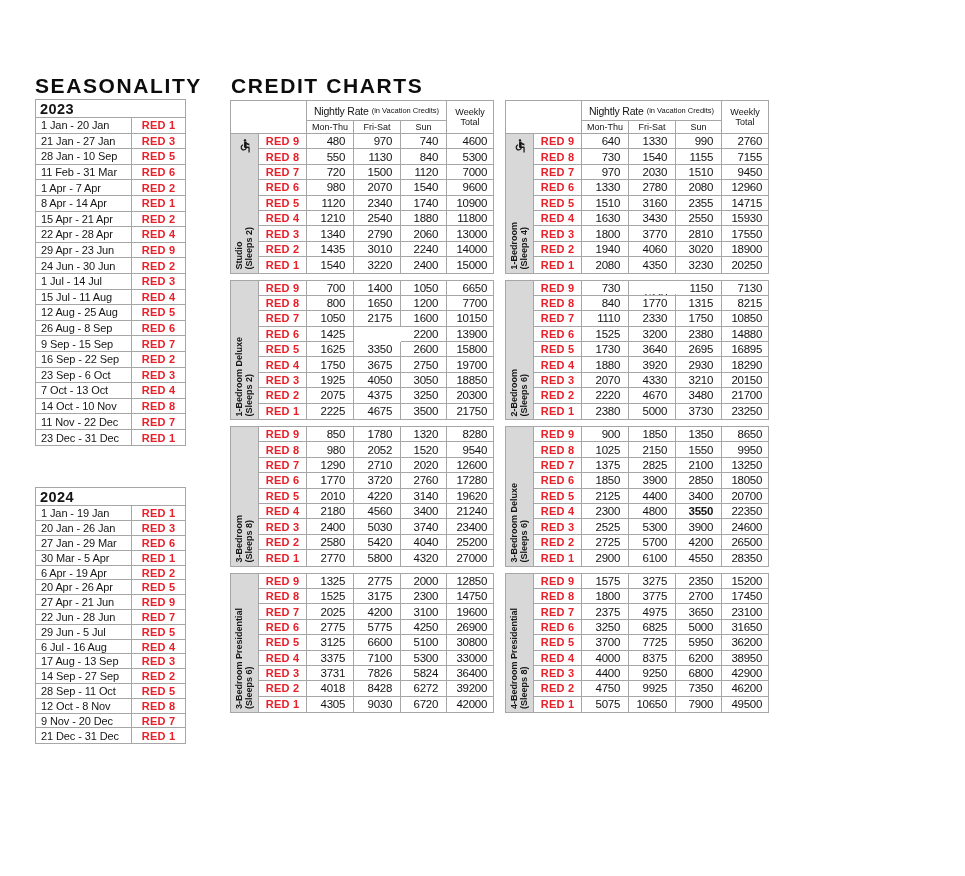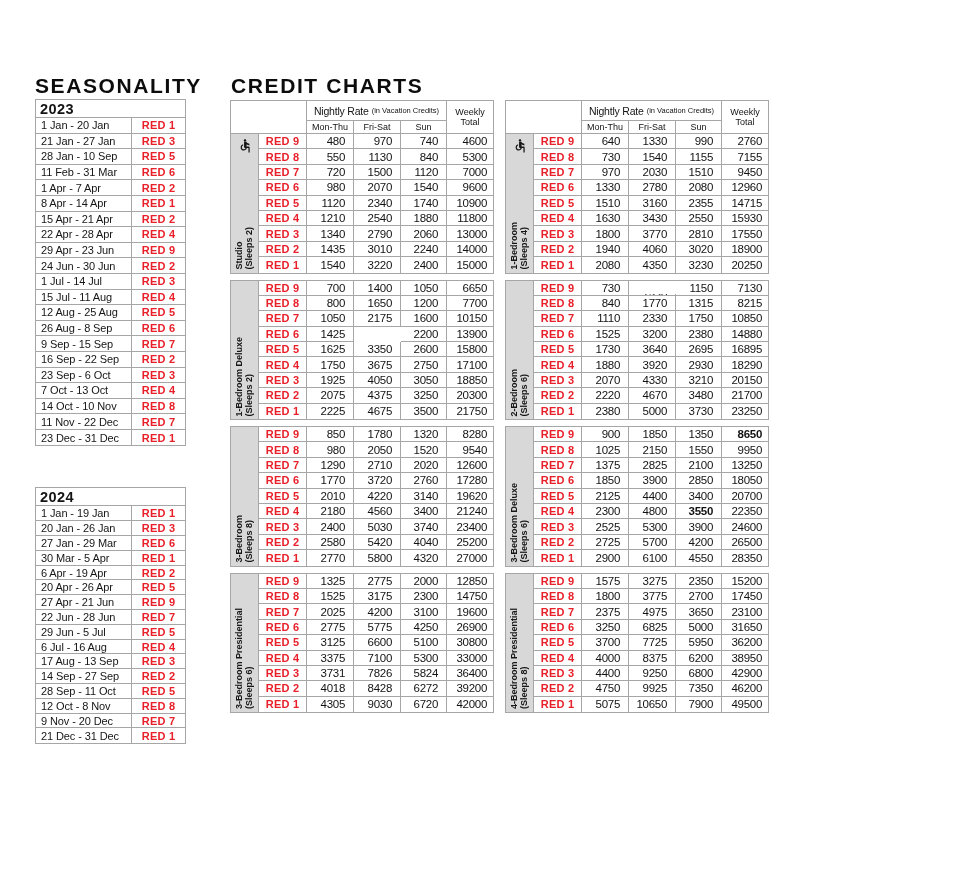--- a/index.html
+++ b/index.html
@@ -311,21 +311,21 @@
         <div class="cell num wt lastcol" style="grid-area: 4 / 6;">13900</div>
         <div class="cell redcell" style="grid-row: 5;">RED 5</div>
         <div class="cell num" style="grid-area: 5 / 3;">1625</div>
         <div class="cell num" style="grid-area: 5 / 4;">3350</div>
         <div class="cell num" style="grid-area: 5 / 5;">2600</div>
         <div class="cell num wt lastcol" style="grid-area: 5 / 6;">15800</div>
         <div class="cell redcell" style="grid-row: 6;">RED 4</div>
         <div class="cell num" style="grid-area: 6 / 3;">1750</div>
         <div class="cell num" style="grid-area: 6 / 4;">3675</div>
         <div class="cell num" style="grid-area: 6 / 5;">2750</div>
-        <div class="cell num wt lastcol" style="grid-area: 6 / 6;">17100</div>
+        <div class="cell num wt lastcol" style="grid-area: 6 / 6;">19700</div>
         <div class="cell redcell" style="grid-row: 7;">RED 3</div>
         <div class="cell num" style="grid-area: 7 / 3;">1925</div>
         <div class="cell num" style="grid-area: 7 / 4;">4050</div>
         <div class="cell num" style="grid-area: 7 / 5;">3050</div>
         <div class="cell num wt lastcol" style="grid-area: 7 / 6;">18850</div>
         <div class="cell redcell" style="grid-row: 8;">RED 2</div>
         <div class="cell num" style="grid-area: 8 / 3;">2075</div>
         <div class="cell num" style="grid-area: 8 / 4;">4375</div>
         <div class="cell num" style="grid-area: 8 / 5;">3250</div>
         <div class="cell num wt lastcol" style="grid-area: 8 / 6;">20300</div>
@@ -397,21 +397,21 @@
             <span>(Sleeps 8)</span>
           </div>
         </div>
         <div class="cell redcell" style="grid-row: 1;">RED 9</div>
         <div class="cell num" style="grid-area: 1 / 3;">850</div>
         <div class="cell num" style="grid-area: 1 / 4;">1780</div>
         <div class="cell num" style="grid-area: 1 / 5;">1320</div>
         <div class="cell num wt lastcol" style="grid-area: 1 / 6;">8280</div>
         <div class="cell redcell" style="grid-row: 2;">RED 8</div>
         <div class="cell num" style="grid-area: 2 / 3;">980</div>
-        <div class="cell num" style="grid-area: 2 / 4;">2050</div>
+        <div class="cell num" style="grid-area: 2 / 4;">2052</div>
         <div class="cell num" style="grid-area: 2 / 5;">1520</div>
         <div class="cell num wt lastcol" style="grid-area: 2 / 6;">9540</div>
         <div class="cell redcell" style="grid-row: 3;">RED 7</div>
         <div class="cell num" style="grid-area: 3 / 3;">1290</div>
         <div class="cell num" style="grid-area: 3 / 4;">2710</div>
         <div class="cell num" style="grid-area: 3 / 5;">2020</div>
         <div class="cell num wt lastcol" style="grid-area: 3 / 6;">12600</div>
         <div class="cell redcell" style="grid-row: 4;">RED 6</div>
         <div class="cell num" style="grid-area: 4 / 3;">1770</div>
         <div class="cell num" style="grid-area: 4 / 4;">3720</div>
@@ -447,21 +447,21 @@
         <div class="strip" style="grid-row: 1 / 10;">
           <div class="rlabel">
             <span>3-Bedroom Deluxe</span>
             <span>(Sleeps 6)</span>
           </div>
         </div>
         <div class="cell redcell" style="grid-row: 1;">RED 9</div>
         <div class="cell num" style="grid-area: 1 / 3;">900</div>
         <div class="cell num" style="grid-area: 1 / 4;">1850</div>
         <div class="cell num" style="grid-area: 1 / 5;">1350</div>
-        <div class="cell num wt lastcol" style="grid-area: 1 / 6; font-weight: bold;">8650</div>
+        <div class="cell num wt lastcol" style="grid-area: 1 / 6;">8650</div>
         <div class="cell redcell" style="grid-row: 2;">RED 8</div>
         <div class="cell num" style="grid-area: 2 / 3;">1025</div>
         <div class="cell num" style="grid-area: 2 / 4;">2150</div>
         <div class="cell num" style="grid-area: 2 / 5;">1550</div>
         <div class="cell num wt lastcol" style="grid-area: 2 / 6;">9950</div>
         <div class="cell redcell" style="grid-row: 3;">RED 7</div>
         <div class="cell num" style="grid-area: 3 / 3; text-align: right;">1375</div>
         <div class="cell num" style="grid-area: 3 / 4;">2825</div>
         <div class="cell num" style="grid-area: 3 / 5;">2100</div>
         <div class="cell num wt lastcol" style="grid-area: 3 / 6;">13250</div>

